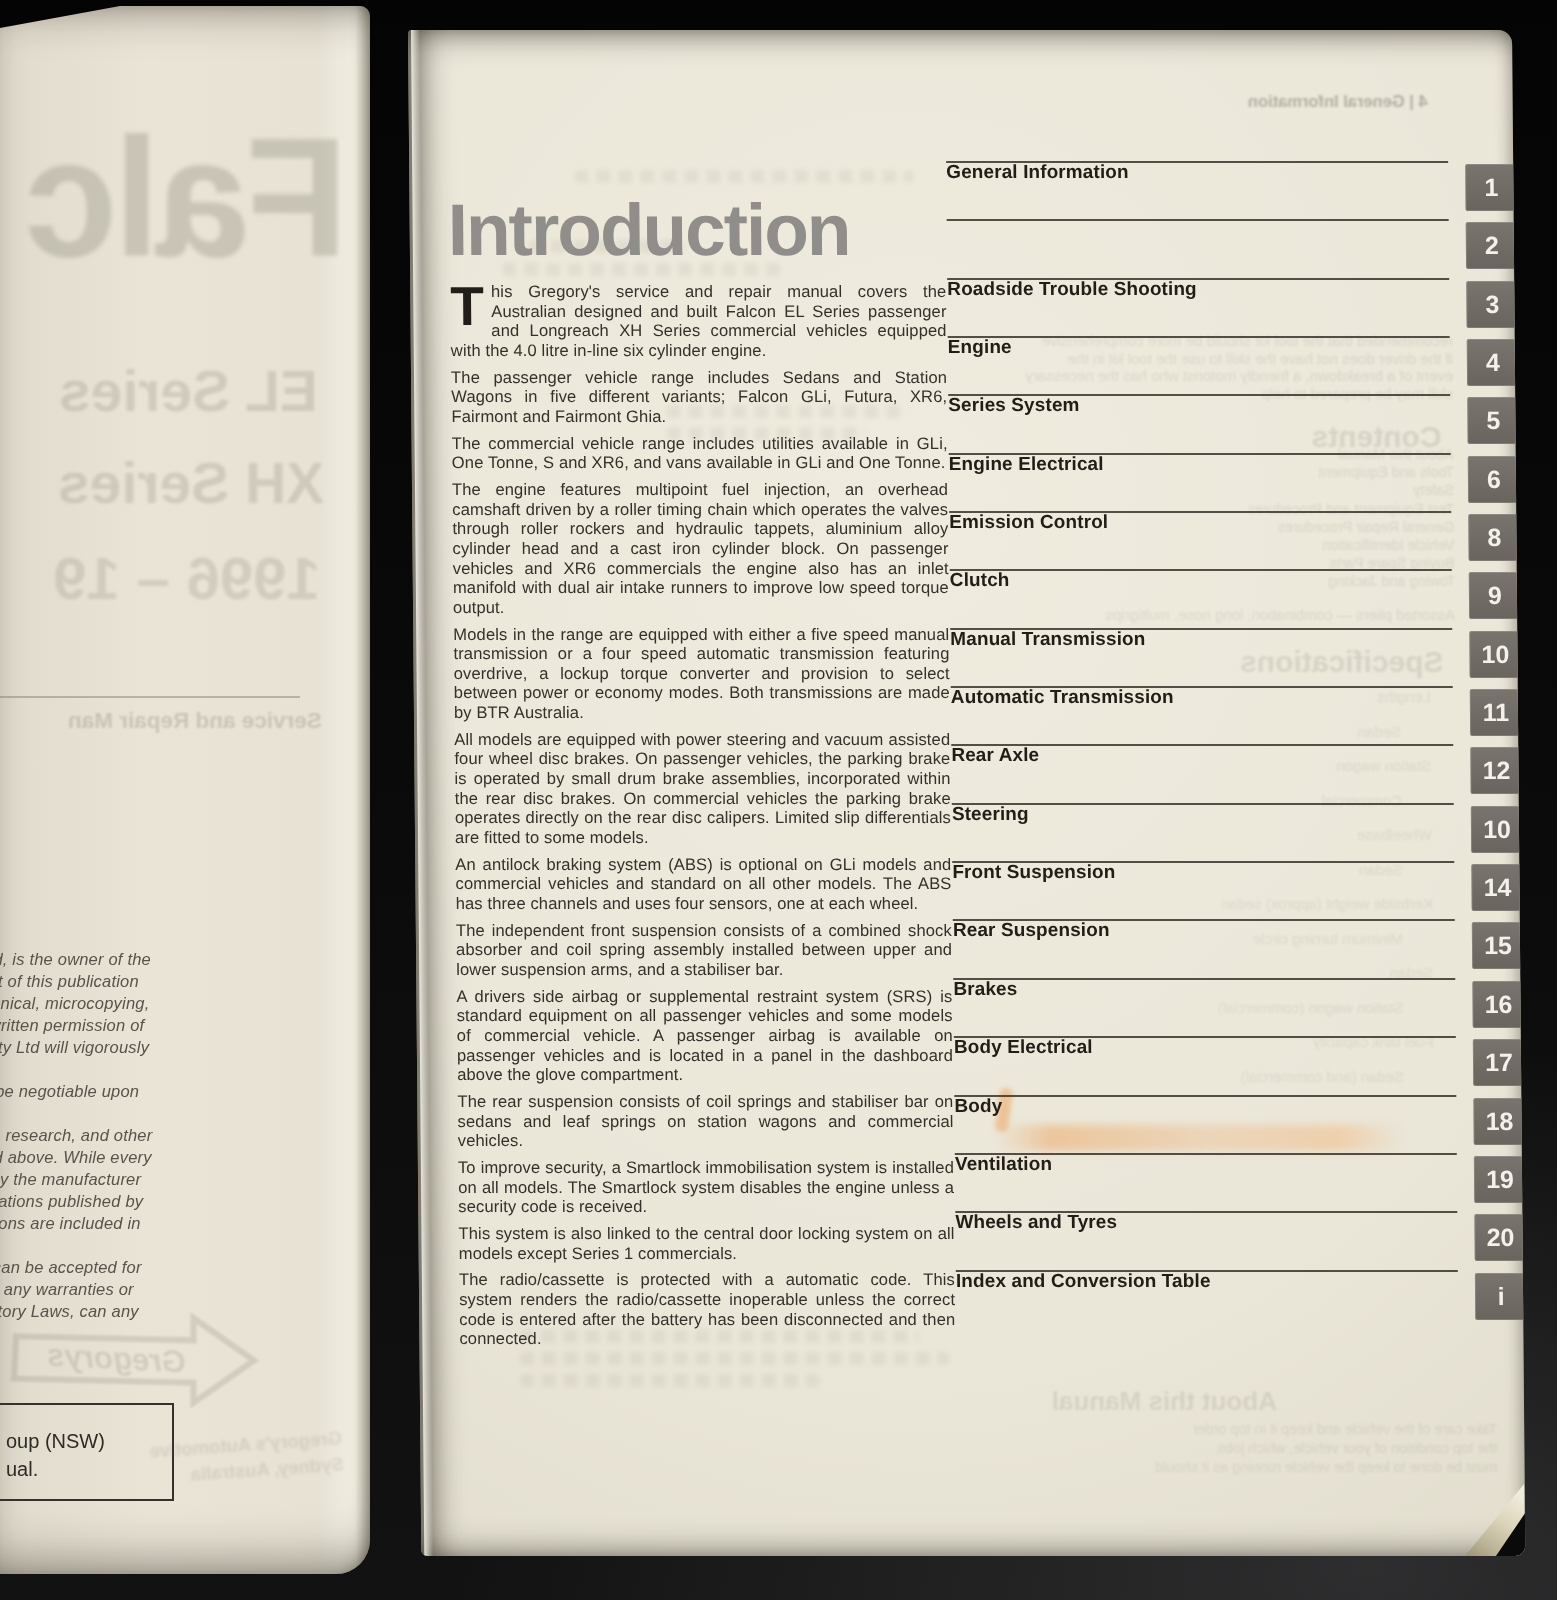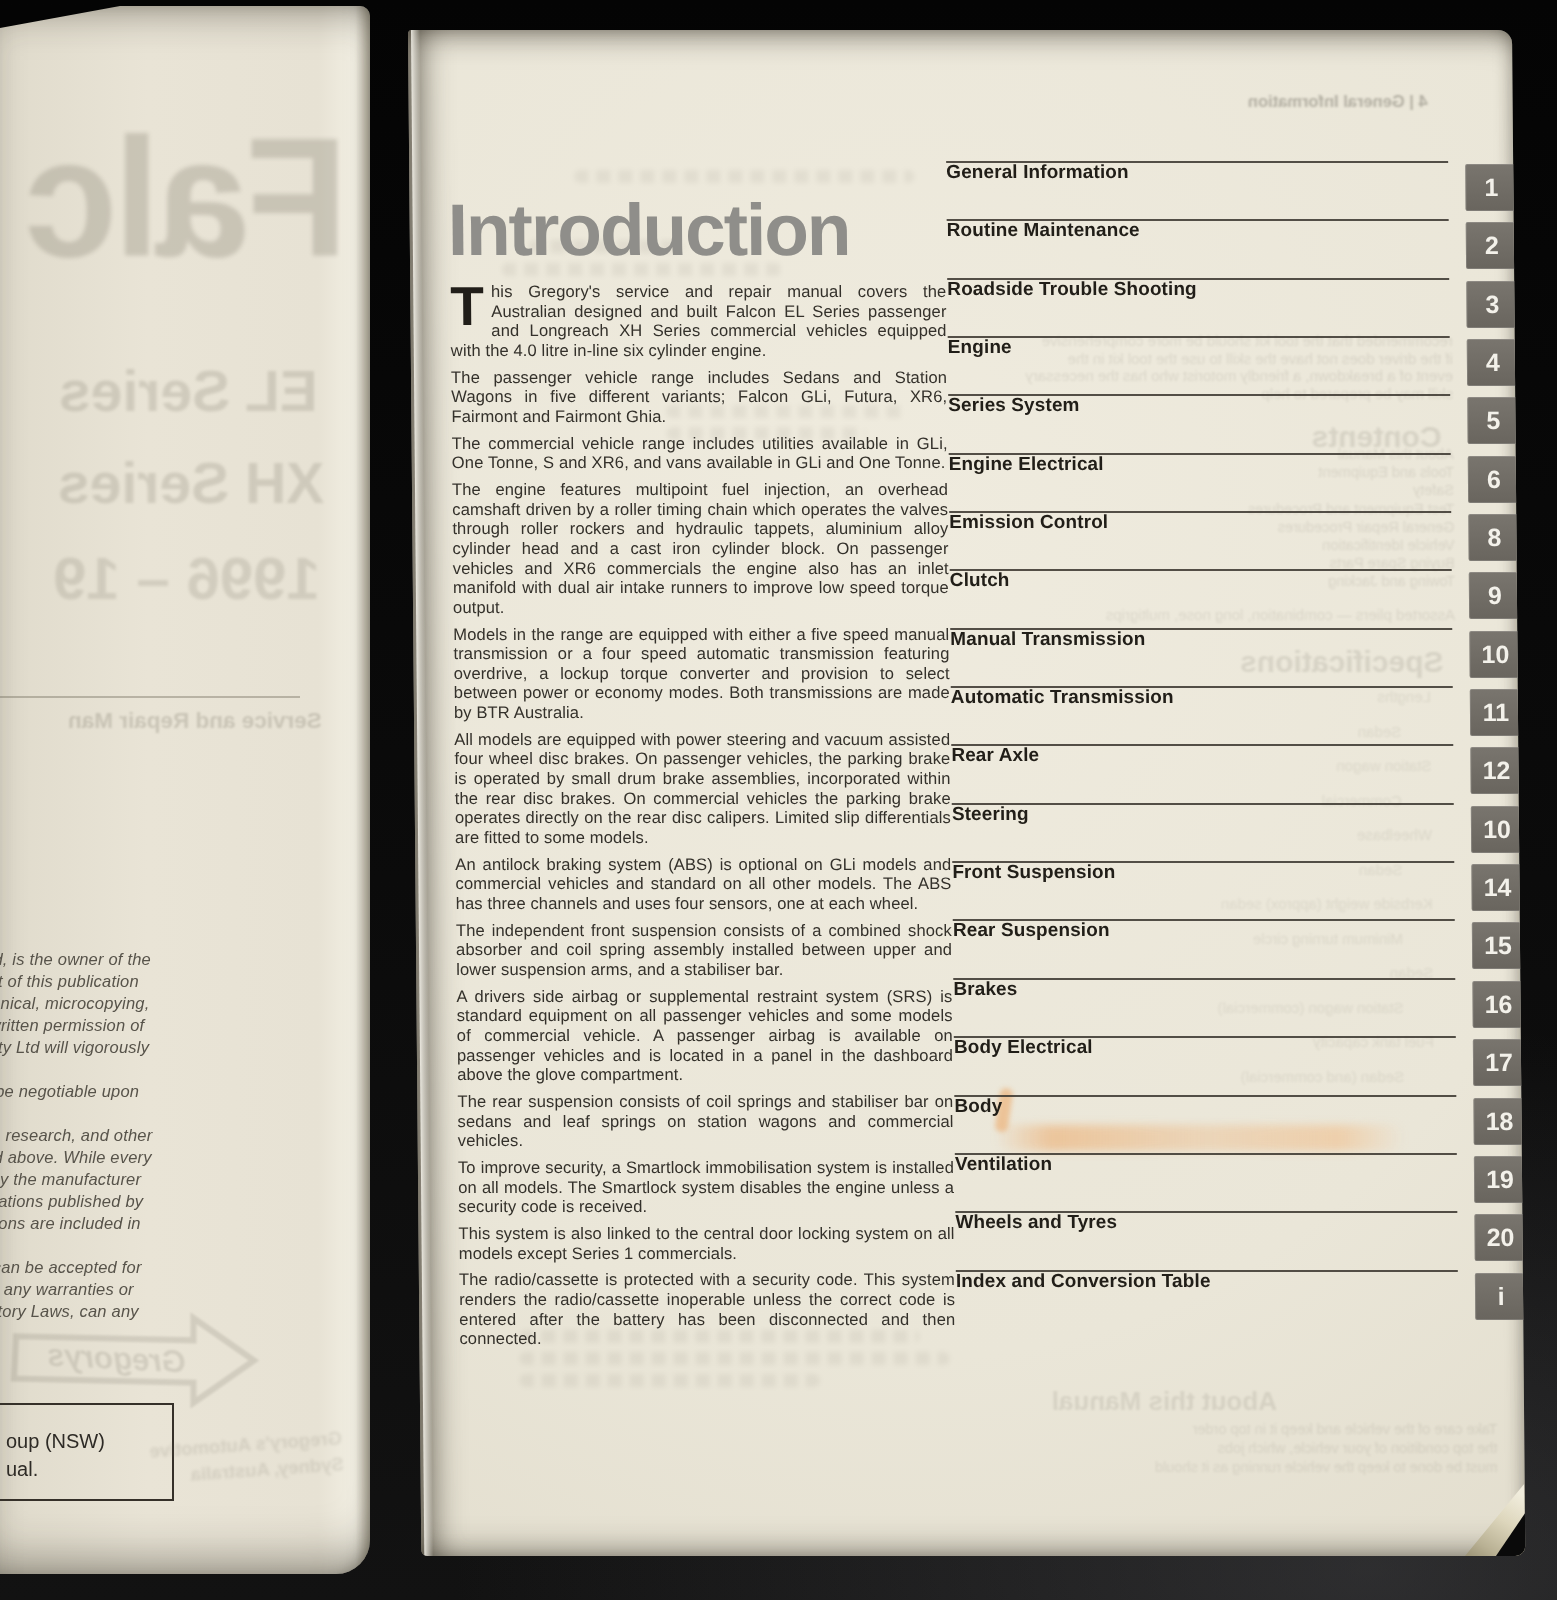--- a/index.html
+++ b/index.html
@@ -220,21 +220,21 @@
   <p class="para">The independent front suspension consists of a combined shock absorber and coil spring assembly installed between upper and lower suspension arms, and a stabiliser bar.</p>
 
   <p class="para">A drivers side airbag or supplemental restraint system (SRS) is standard equipment on all passenger vehicles and some models of commercial vehicle. A passenger airbag is available on passenger vehicles and is located in a panel in the dashboard above the glove compartment.</p>
 
   <p class="para">The rear suspension consists of coil springs and stabiliser bar on sedans and leaf springs on station wagons and commercial vehicles.</p>
 
   <p class="para">To improve security, a Smartlock immobilisation system is installed on all models. The Smartlock system disables the engine unless a security code is received.</p>
 
   <p class="para">This system is also linked to the central door locking system on all models except Series 1 commercials.</p>
 
-  <p class="para">The radio/cassette is protected with a security code. This system renders the radio/cassette inoperable unless the correct code is entered after the battery has been disconnected and then connected.</p>
+  <p class="para">The radio/cassette is protected with a automatic code. This system renders the radio/cassette inoperable unless the correct code is entered after the battery has been disconnected and then connected.</p>
 </div>
     </div>
 
     <div class="chapters-col">
       <div class="bleed-layer">
         <div class="bl bl-par mir">
   <div class="bleed-line">recommended that the tool kit should be more comprehensive</div>
 
   <div class="bleed-line">if the driver does not have the skill to use the tool kit in the</div>
 
@@ -296,21 +296,20 @@
   <div class="bleed-line">must be done to keep the vehicle running as it should</div>
 </div>
       </div>
       <div class="rows">
   <div class="ch-row">
     <div class="ch-label">General Information</div>
     <div class="ch-tab">1</div>
   </div>
 
   <div class="ch-row">
-    <div class="ch-label">Routine Maintenance</div>
     <div class="ch-tab">2</div>
   </div>
 
   <div class="ch-row">
     <div class="ch-label">Roadside Trouble Shooting</div>
     <div class="ch-tab">3</div>
   </div>
 
   <div class="ch-row">
     <div class="ch-label">Engine</div>

